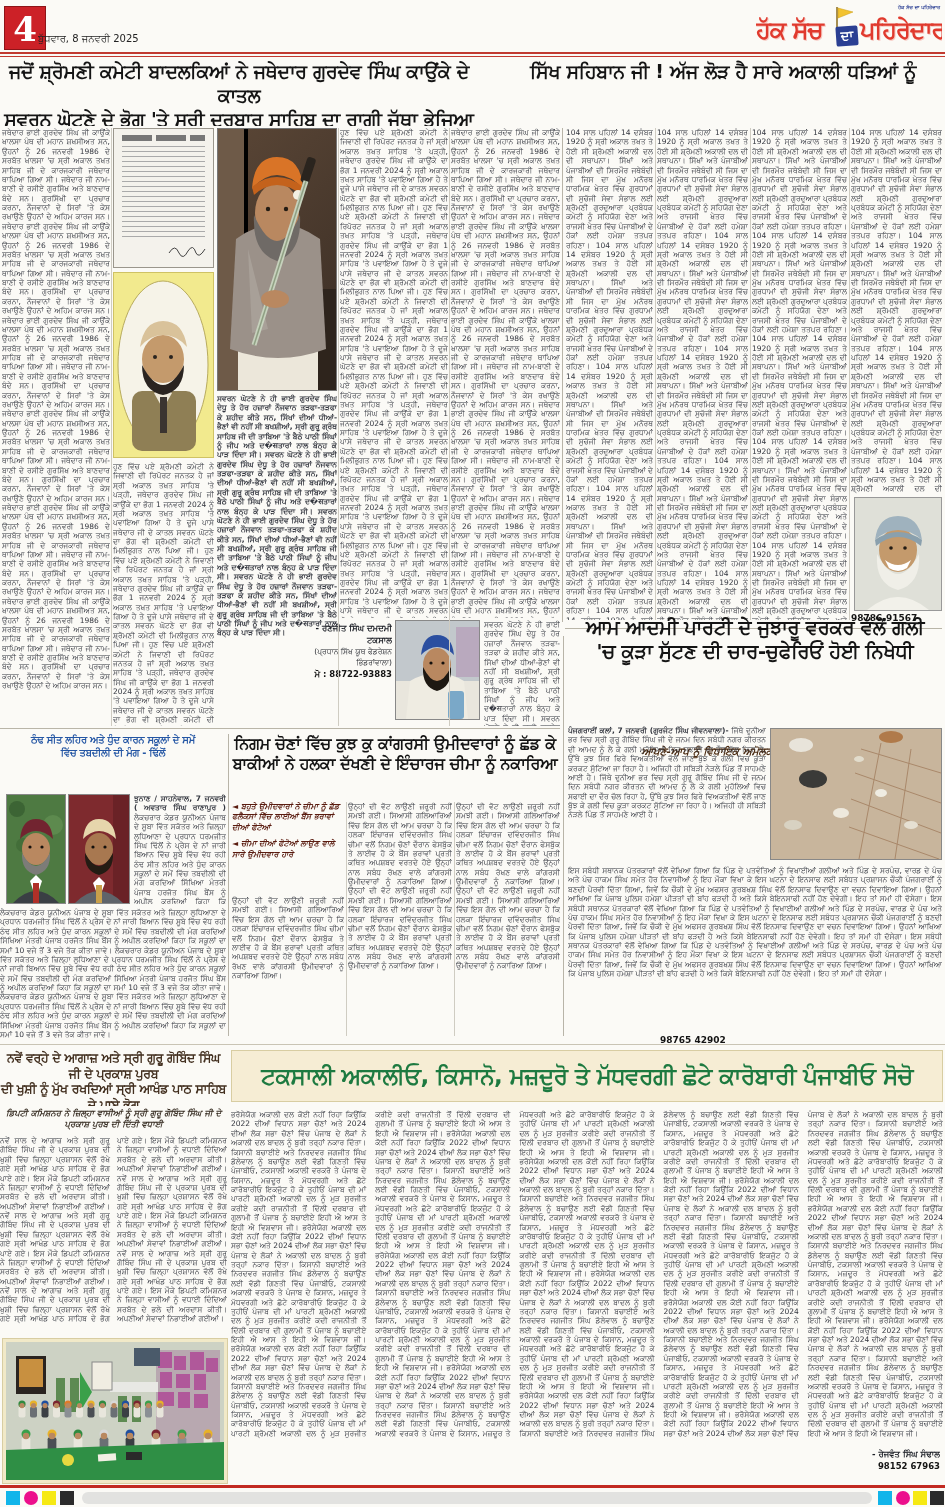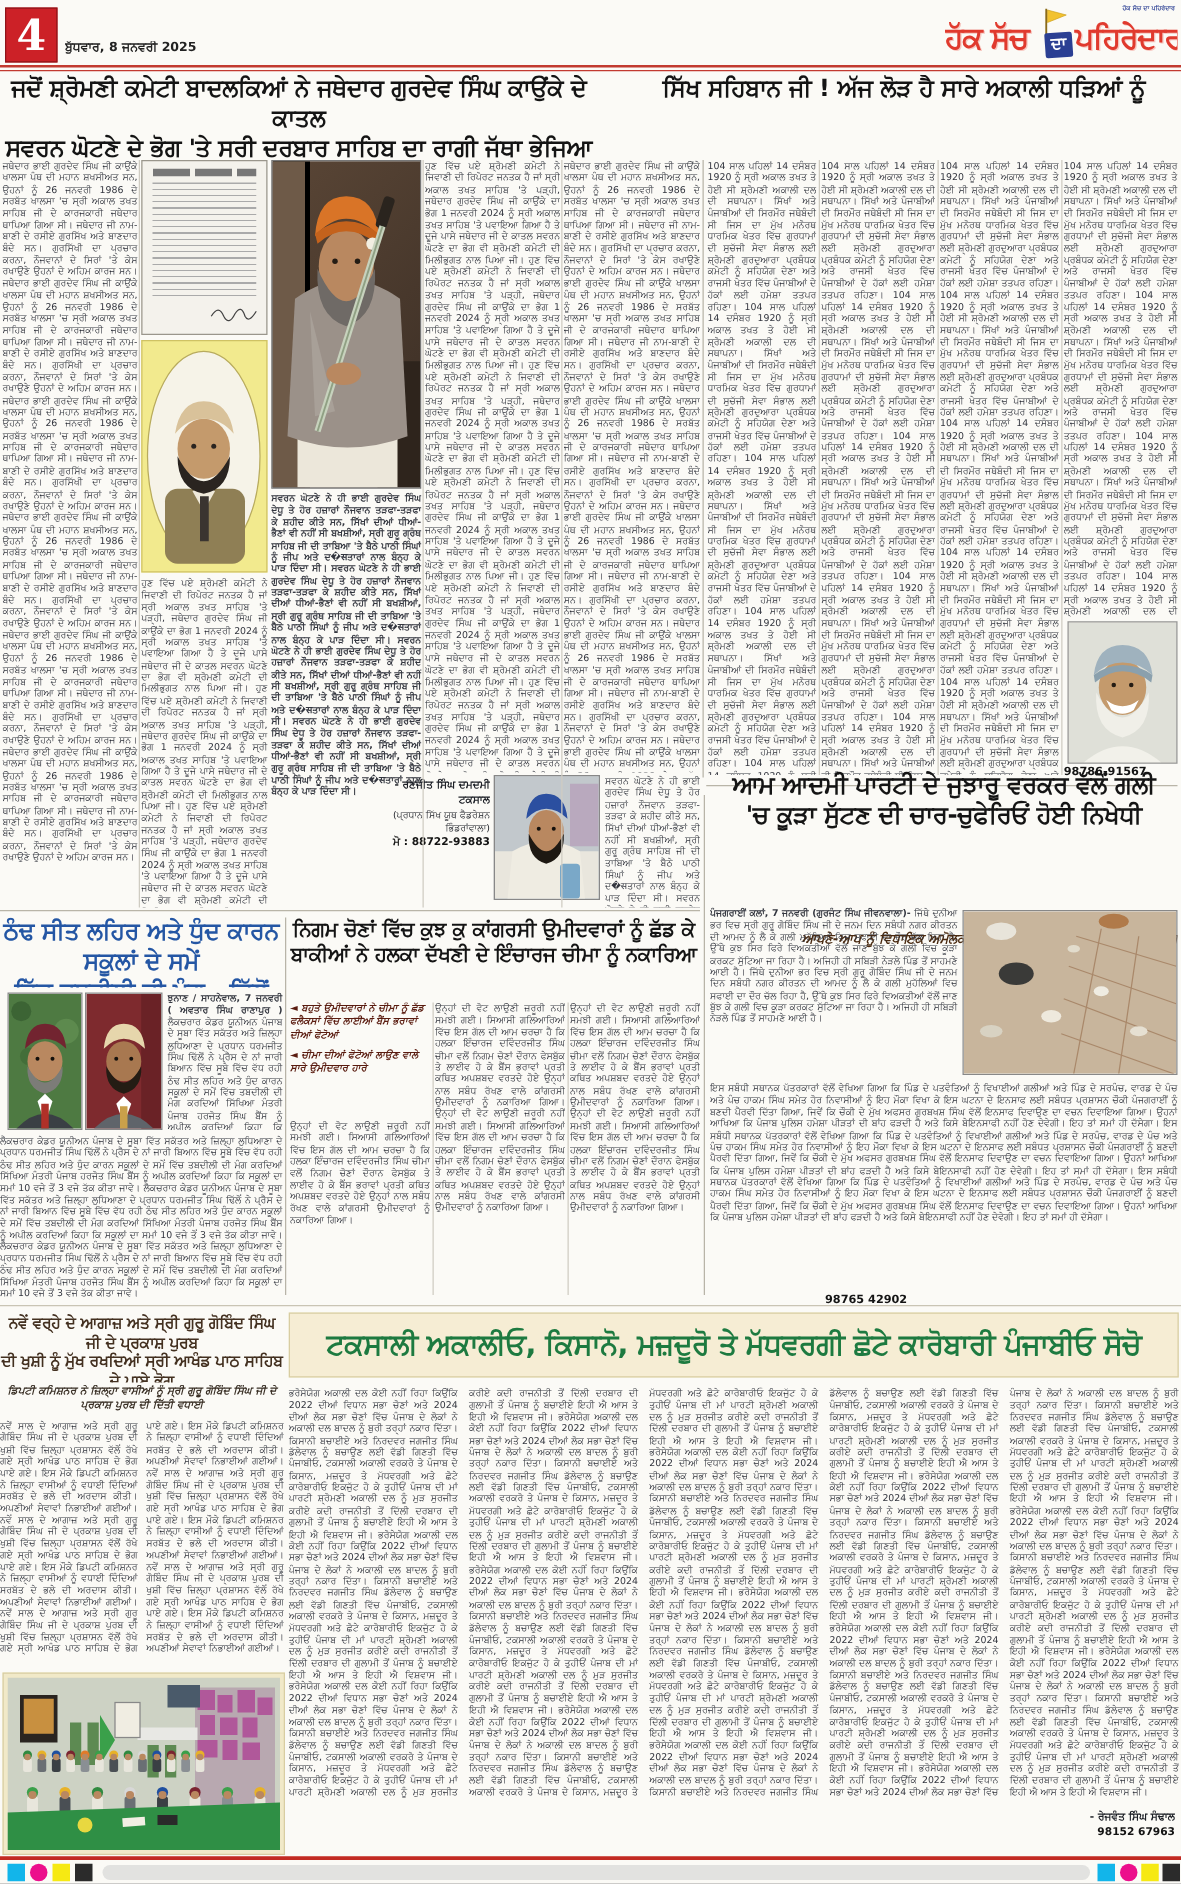--- a/index.html
+++ b/index.html
@@ -16,21 +16,21 @@
   .csq{position:absolute;width:14px;height:14px;top:1491px;}
 </style>
 </head>
 <body>
 
 <div class="page">
 
   <div class="abs" style="left:4px;top:6px;width:42px;height:44px;background:#cc2127;border:1px solid #8e1418;">
     <div style="color:#fff;font-size:34px;font-weight:bold;text-align:center;line-height:44px;font-family:'DejaVu Serif','Liberation Serif',serif;">4</div>
   </div>
-  <div class="abs" style="left:52px;top:33px;width:200px;height:16px;font-size:10px;font-weight:bold;color:#222;">ਬੁੱਧਵਾਰ, 8 ਜਨਵਰੀ 2025</div>
+  <div class="abs" style="left:38px;top:33px;width:200px;height:16px;font-size:10px;font-weight:normal;color:#222;">ਬੁੱਧਵਾਰ, 8 ਜਨਵਰੀ 2025</div>
 
   <div class="abs" style="left:756px;top:4px;width:186px;height:48px;">
     <div style="position:absolute;right:2px;top:0;font-size:5px;color:#2b3f93;font-weight:bold;">ਹੱਕ ਸੱਚ ਦਾ ਪਹਿਰੇਦਾਰ</div>
     <div style="position:absolute;left:0;top:12px;font-size:24px;font-weight:bold;color:#e03a2e;text-shadow:1px 1px 0 #f7c9c2;letter-spacing:-1px;">ਹੱਕ ਸੱਚ</div>
     <svg width="20" height="26" style="position:absolute;left:78px;top:2px;" viewBox="0 0 20 26">
       <line x1="3" y1="1" x2="3" y2="26" stroke="#8a6a1a" stroke-width="1.5"></line>
       <polygon points="4,2 19,6 4,12" fill="#f2c230" stroke="#c89a10" stroke-width="0.5"></polygon>
     </svg>
     <div style="position:absolute;left:80px;top:22px;width:22px;height:20px;background:#2b3f93;color:#fff;font-size:13px;font-weight:bold;text-align:center;line-height:20px;transform:rotate(-4deg);border-radius:2px;">ਦਾ</div>
     <div style="position:absolute;left:104px;top:12px;font-size:24px;font-weight:bold;color:#e03a2e;text-shadow:1px 1px 0 #f7c9c2;letter-spacing:-1px;">ਪਹਿਰੇਦਾਰ</div>
@@ -202,21 +202,21 @@
   <div class="abs body-sm" style="left:232px;top:896px;width:112px;height:140px;">ਉਨ੍ਹਾਂ ਦੀ ਵੋਟ ਲਾਉਣੀ ਜ਼ਰੂਰੀ ਨਹੀਂ ਸਮਝੀ ਗਈ। ਸਿਆਸੀ ਗਲਿਆਰਿਆਂ ਵਿੱਚ ਇਸ ਗੱਲ ਦੀ ਆਮ ਚਰਚਾ ਹੈ ਕਿ ਹਲਕਾ ਇੰਚਾਰਜ ਦਵਿੰਦਰਜੀਤ ਸਿੰਘ ਚੀਮਾ ਵਲੋਂ ਨਿਗਮ ਚੋਣਾਂ ਦੌਰਾਨ ਫੇਸਬੁੱਕ ਤੇ ਲਾਈਵ ਹੋ ਕੇ ਬੈਂਸ ਭਰਾਵਾਂ ਪ੍ਰਤੀ ਕਥਿਤ ਅਪਸ਼ਬਦ ਵਰਤਦੇ ਹੋਏ ਉਨ੍ਹਾਂ ਨਾਲ ਸਬੰਧ ਰੱਖਣ ਵਾਲੇ ਕਾਂਗਰਸੀ ਉਮੀਦਵਾਰਾਂ ਨੂੰ ਨਕਾਰਿਆ ਗਿਆ। </div>
   <div class="abs body-sm" style="left:348px;top:802px;width:104px;height:234px;">ਉਨ੍ਹਾਂ ਦੀ ਵੋਟ ਲਾਉਣੀ ਜ਼ਰੂਰੀ ਨਹੀਂ ਸਮਝੀ ਗਈ। ਸਿਆਸੀ ਗਲਿਆਰਿਆਂ ਵਿੱਚ ਇਸ ਗੱਲ ਦੀ ਆਮ ਚਰਚਾ ਹੈ ਕਿ ਹਲਕਾ ਇੰਚਾਰਜ ਦਵਿੰਦਰਜੀਤ ਸਿੰਘ ਚੀਮਾ ਵਲੋਂ ਨਿਗਮ ਚੋਣਾਂ ਦੌਰਾਨ ਫੇਸਬੁੱਕ ਤੇ ਲਾਈਵ ਹੋ ਕੇ ਬੈਂਸ ਭਰਾਵਾਂ ਪ੍ਰਤੀ ਕਥਿਤ ਅਪਸ਼ਬਦ ਵਰਤਦੇ ਹੋਏ ਉਨ੍ਹਾਂ ਨਾਲ ਸਬੰਧ ਰੱਖਣ ਵਾਲੇ ਕਾਂਗਰਸੀ ਉਮੀਦਵਾਰਾਂ ਨੂੰ ਨਕਾਰਿਆ ਗਿਆ। ਉਨ੍ਹਾਂ ਦੀ ਵੋਟ ਲਾਉਣੀ ਜ਼ਰੂਰੀ ਨਹੀਂ ਸਮਝੀ ਗਈ। ਸਿਆਸੀ ਗਲਿਆਰਿਆਂ ਵਿੱਚ ਇਸ ਗੱਲ ਦੀ ਆਮ ਚਰਚਾ ਹੈ ਕਿ ਹਲਕਾ ਇੰਚਾਰਜ ਦਵਿੰਦਰਜੀਤ ਸਿੰਘ ਚੀਮਾ ਵਲੋਂ ਨਿਗਮ ਚੋਣਾਂ ਦੌਰਾਨ ਫੇਸਬੁੱਕ ਤੇ ਲਾਈਵ ਹੋ ਕੇ ਬੈਂਸ ਭਰਾਵਾਂ ਪ੍ਰਤੀ ਕਥਿਤ ਅਪਸ਼ਬਦ ਵਰਤਦੇ ਹੋਏ ਉਨ੍ਹਾਂ ਨਾਲ ਸਬੰਧ ਰੱਖਣ ਵਾਲੇ ਕਾਂਗਰਸੀ ਉਮੀਦਵਾਰਾਂ ਨੂੰ ਨਕਾਰਿਆ ਗਿਆ। </div>
   <div class="abs body-sm" style="left:456px;top:802px;width:104px;height:234px;">ਉਨ੍ਹਾਂ ਦੀ ਵੋਟ ਲਾਉਣੀ ਜ਼ਰੂਰੀ ਨਹੀਂ ਸਮਝੀ ਗਈ। ਸਿਆਸੀ ਗਲਿਆਰਿਆਂ ਵਿੱਚ ਇਸ ਗੱਲ ਦੀ ਆਮ ਚਰਚਾ ਹੈ ਕਿ ਹਲਕਾ ਇੰਚਾਰਜ ਦਵਿੰਦਰਜੀਤ ਸਿੰਘ ਚੀਮਾ ਵਲੋਂ ਨਿਗਮ ਚੋਣਾਂ ਦੌਰਾਨ ਫੇਸਬੁੱਕ ਤੇ ਲਾਈਵ ਹੋ ਕੇ ਬੈਂਸ ਭਰਾਵਾਂ ਪ੍ਰਤੀ ਕਥਿਤ ਅਪਸ਼ਬਦ ਵਰਤਦੇ ਹੋਏ ਉਨ੍ਹਾਂ ਨਾਲ ਸਬੰਧ ਰੱਖਣ ਵਾਲੇ ਕਾਂਗਰਸੀ ਉਮੀਦਵਾਰਾਂ ਨੂੰ ਨਕਾਰਿਆ ਗਿਆ। ਉਨ੍ਹਾਂ ਦੀ ਵੋਟ ਲਾਉਣੀ ਜ਼ਰੂਰੀ ਨਹੀਂ ਸਮਝੀ ਗਈ। ਸਿਆਸੀ ਗਲਿਆਰਿਆਂ ਵਿੱਚ ਇਸ ਗੱਲ ਦੀ ਆਮ ਚਰਚਾ ਹੈ ਕਿ ਹਲਕਾ ਇੰਚਾਰਜ ਦਵਿੰਦਰਜੀਤ ਸਿੰਘ ਚੀਮਾ ਵਲੋਂ ਨਿਗਮ ਚੋਣਾਂ ਦੌਰਾਨ ਫੇਸਬੁੱਕ ਤੇ ਲਾਈਵ ਹੋ ਕੇ ਬੈਂਸ ਭਰਾਵਾਂ ਪ੍ਰਤੀ ਕਥਿਤ ਅਪਸ਼ਬਦ ਵਰਤਦੇ ਹੋਏ ਉਨ੍ਹਾਂ ਨਾਲ ਸਬੰਧ ਰੱਖਣ ਵਾਲੇ ਕਾਂਗਰਸੀ ਉਮੀਦਵਾਰਾਂ ਨੂੰ ਨਕਾਰਿਆ ਗਿਆ। </div>
   <div class="abs phone" style="left:660px;top:1035px;width:90px;font-size:9px;">98765 42902</div>
 
   <div class="abs vrule" style="left:346px;top:802px;height:234px;"></div>
   <div class="abs vrule" style="left:454px;top:802px;height:234px;"></div>
   <div class="abs vrule" style="left:228px;top:734px;height:302px;background:#b8b4a8;"></div>
   <div class="abs vrule" style="left:563px;top:636px;height:400px;background:#b8b4a8;"></div>
 
-  <div class="abs hl" style="left:0;top:734px;width:226px;height:56px;font-size:19px;color:#2456a4;">
+  <div class="abs hl" style="left:0;top:734px;width:226px;height:56px;font-size:10px;color:#2456a4;">
     <div>ਠੰਢ ਸੀਤ ਲਹਿਰ ਅਤੇ ਧੁੰਦ ਕਾਰਨ ਸਕੂਲਾਂ ਦੇ ਸਮੇਂ</div>
     <div>ਵਿੱਚ ਤਬਦੀਲੀ ਦੀ ਮੰਗ - ਢਿੱਲੋਂ</div>
   </div>
 
   <div class="abs" style="left:6px;top:794px;width:60px;height:110px;border:1px solid #888;">
     <svg width="58" height="108" viewBox="0 0 58 108">
       <rect width="58" height="108" fill="#4e7a42"></rect>
       <circle cx="10" cy="14" r="8" fill="#3c6434"></circle>
         <circle cx="46" cy="30" r="10" fill="#5d8a4e"></circle>
         <circle cx="16" cy="50" r="7" fill="#436e39"></circle>

